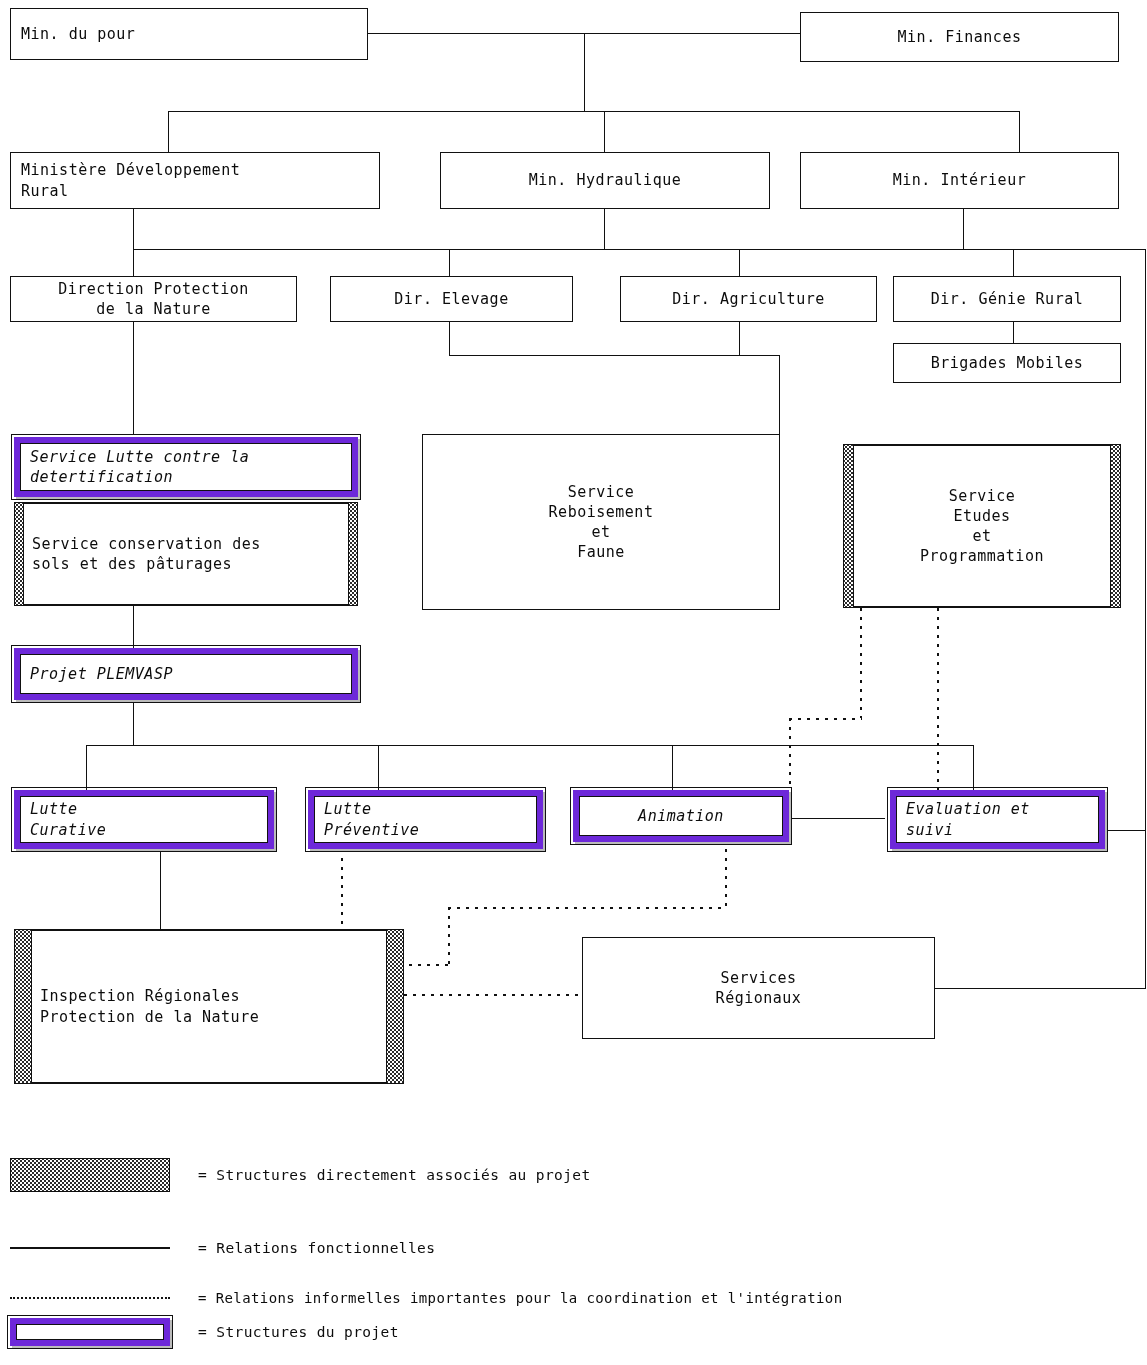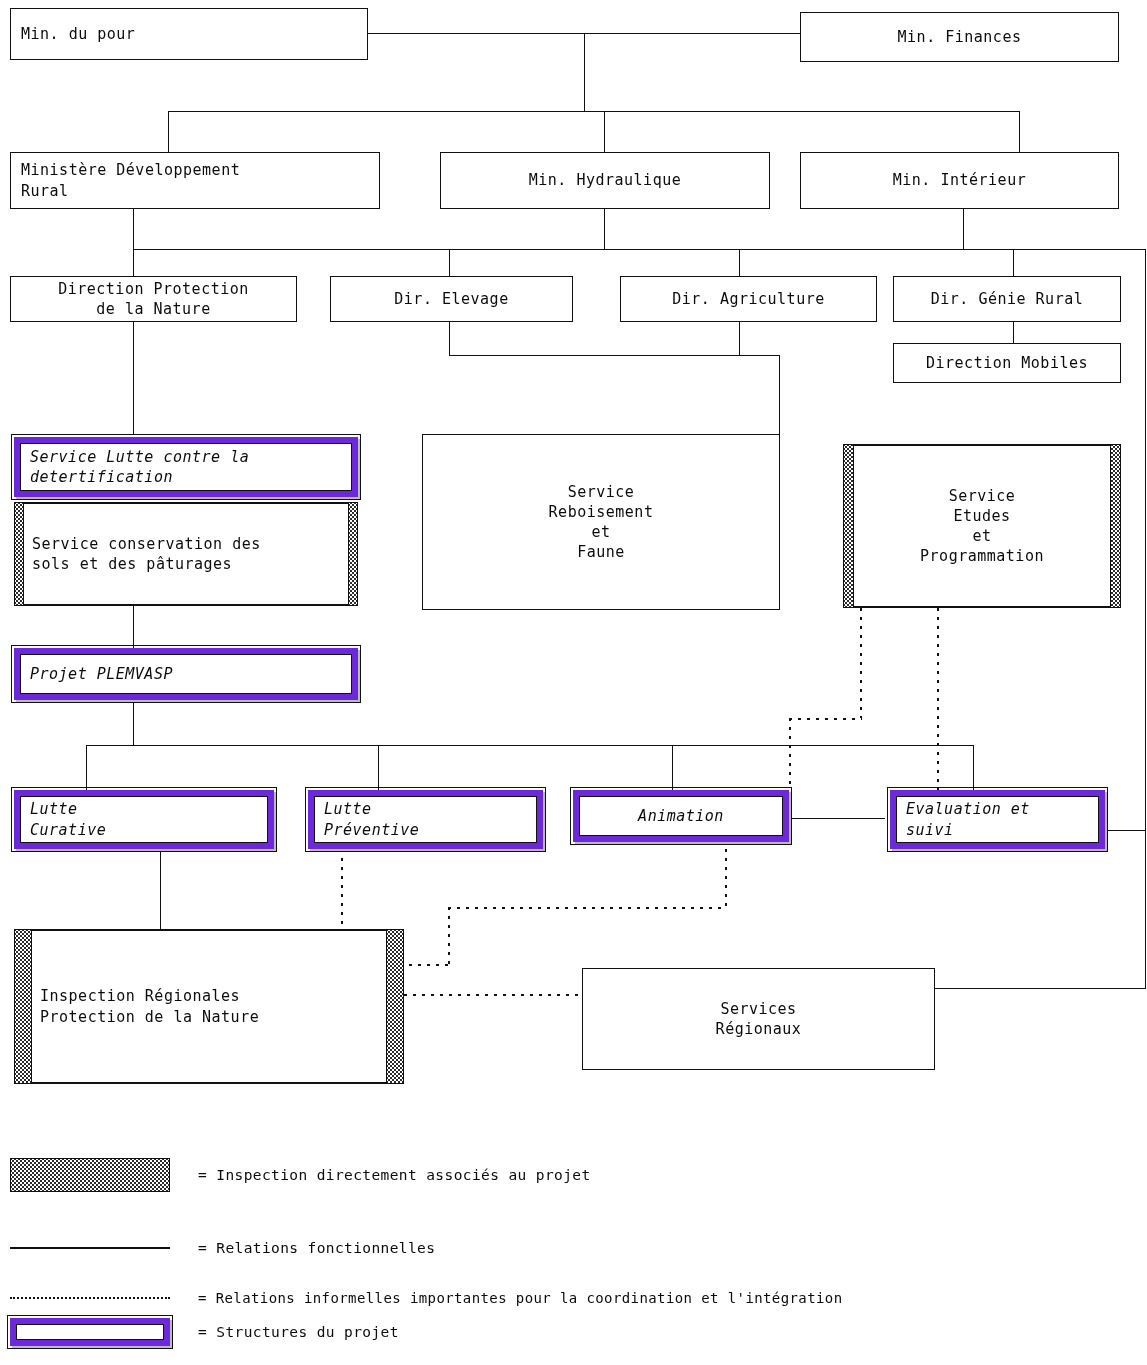--- a/index.html
+++ b/index.html
@@ -217,21 +217,21 @@
 
   <div class="box center" style="left:620px; top:276px; width:257px; height:46px;">
     <span>Dir. Agriculture</span>
   </div>
 
   <div class="box center" style="left:893px; top:276px; width:228px; height:46px;">
     <span>Dir. Génie Rural</span>
   </div>
 
   <div class="box center" style="left:893px; top:343px; width:228px; height:40px;">
-    <span>Direction Mobiles</span>
+    <span>Brigades Mobiles</span>
   </div>
 
   <div class="box dbl" style="left:14px; top:437px; width:344px; height:60px;">
     <span>Service Lutte contre la
 detertification</span>
   </div>
 
   <div class="box stipple" style="left:14px; top:502px; width:344px; height:104px; padding:0;">
     <div class="inner" style="margin:8px;">
       <span>Service conservation des
@@ -278,28 +278,28 @@
 suivi</span>
   </div>
 
   <div class="box stipple" style="left:14px; top:929px; width:390px; height:155px; padding:0;">
     <div class="inner" style="margin:16px;">
       <span>Inspection Régionales
 Protection de la Nature</span>
     </div>
   </div>
 
-  <div class="box center" style="left:582px; top:937px; width:353px; height:102px;margin-top:31px;">
+  <div class="box center" style="left:582px; top:937px; width:353px; height:102px;">
     <span>Services
 Régionaux</span>
   </div>
 
   <div class="legend-row" style="left:10px; top:1158px; width:1120px;">
     <div class="legend-swatch stipple" style="border:1px solid #111;"></div>
-    <span class="legend-text">= Inspection directement associés au projet</span>
+    <span class="legend-text">= Structures directement associés au projet</span>
   </div>
 
   <div class="legend-row" style="left:10px; top:1240px; width:1120px;">
     <div class="legend-swatch solidline"></div>
     <span class="legend-text">= Relations fonctionnelles</span>
   </div>
 
   <div class="legend-row" style="left:10px; top:1290px; width:1130px;align-items:center;">
     <div class="legend-swatch dotline"></div>
     <span class="legend-text" style="font-size:14px;">= Relations informelles importantes pour la coordination et l'intégration</span>

